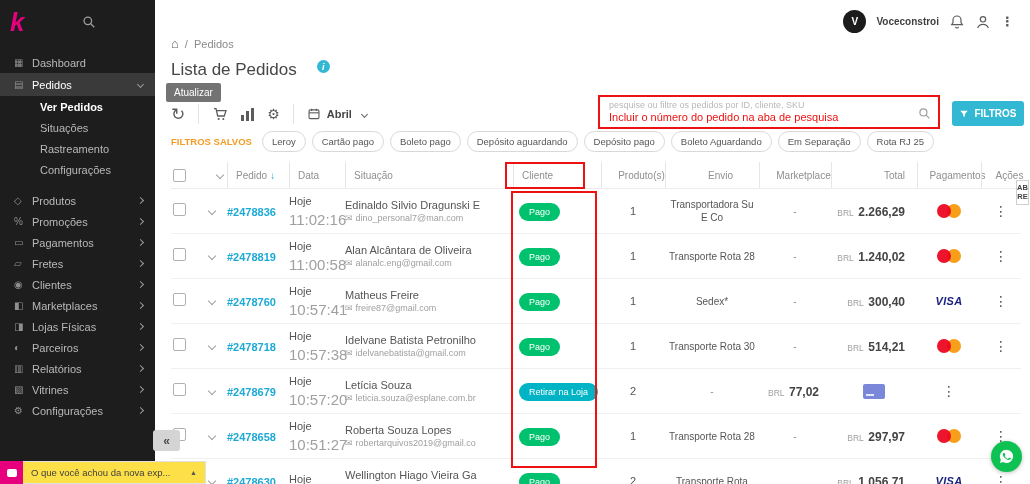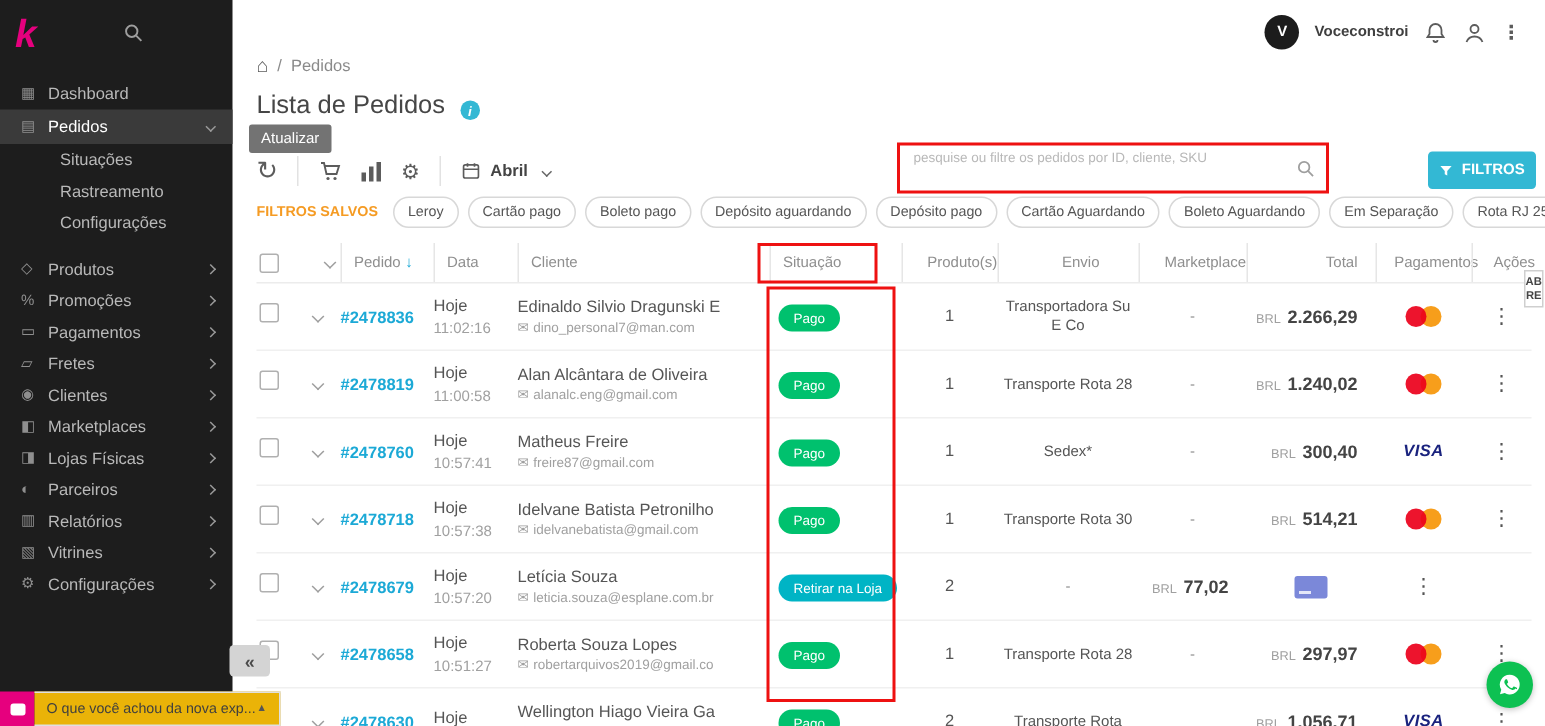--- a/index.html
+++ b/index.html
@@ -35,38 +35,38 @@
   .avatar{width:23px;height:23px;border-radius:50%;background:#1c1c1c;color:#fff;font-size:10px;
     font-weight:bold;display:flex;align-items:center;justify-content:center;cursor:pointer}
   .acc-name{font-size:10px;font-weight:bold;color:#3f3f3f;cursor:pointer}
   .tb-ic{width:16px;height:16px;color:#5c5c5c;cursor:pointer;display:inline-flex}
   .tb-ic svg{width:100%;height:100%}
   .kebab{font-size:13px;color:#5c5c5c;font-weight:bold;cursor:pointer}
   .breadcrumb{position:absolute;top:36px;left:16px;display:flex;align-items:center;gap:6px;
     font-size:11px;color:#8a8a8a}
   .bc-home{font-size:13px;color:#5c5c5c;cursor:pointer}
   .page-title{position:absolute;top:60px;left:16px;font-size:17px;color:#464646;display:flex;
-    align-items:flex-end;gap:10px}
+    align-items:flex-start;gap:20px}
   .info-ic{width:13px;height:13px;border-radius:50%;background:var(--cyan);color:#fff;font-size:9px;
     font-weight:bold;font-style:italic;display:flex;align-items:center;justify-content:center;cursor:pointer}
   .tooltip{position:absolute;top:83px;left:11px;background:#737373;color:#fff;font-size:10px;
     padding:4px 8px;border-radius:2px;z-index:5}
   .toolbar{position:absolute;top:102px;left:16px;display:flex;align-items:center;gap:13px;
     height:24px;color:#5c5c5c}
   .tool-sep{width:1px;height:20px;background:#e2e2e2}
   .refresh-ic{font-size:17px;cursor:pointer}
   .bars{display:inline-flex;align-items:flex-end;gap:2px;height:13px;cursor:pointer}
   .bars i{width:3px;background:#5c5c5c;display:block}
   .gear-ic{font-size:14px;cursor:pointer}
   .month{display:flex;align-items:center;gap:6px;font-size:11px;font-weight:bold;color:#444;cursor:pointer}
   .month .tb-ic{width:14px;height:14px}
   .month .sb-chev{border-color:#666}
 
   
-  .searchbox{position:absolute;top:95px;left:443px;width:288px;height:34px;background:#fff;
+  .searchbox{position:absolute;top:95px;left:443px;width:342px;height:34px;background:#fff;
     border:2px solid var(--red);padding:3px 26px 3px 9px;cursor:text}
   .search-ph{font-size:9px;color:#b8b8b8;white-space:nowrap;overflow:hidden}
   .search-note{font-size:11px;color:var(--red);white-space:nowrap;margin-top:1px}
   .search-mag{position:absolute;right:7px;top:9px;width:13px;height:13px;color:#9e9e9e}
   .search-mag svg{width:100%;height:100%}
 
   .filters-btn{position:absolute;top:101px;left:797px;width:72px;height:25px;background:var(--cyan);
     color:#fff;border:none;border-radius:3px;font-size:10px;font-weight:bold;display:flex;
     align-items:center;justify-content:center;gap:5px;cursor:pointer;
     font-family:"Liberation Sans","DejaVu Sans",sans-serif}
@@ -92,21 +92,21 @@
   .tbody{position:absolute;top:189px;left:16px;width:850px}
   .trow{height:45px;border-bottom:1px solid #f0f0f0}
   .checkbox{width:13px;height:13px;border:1.5px solid #b0b0b0;border-radius:2px;display:inline-block;
     background:#fff;cursor:pointer}
   .c-check{padding-left:2px}
   .c-exp{display:flex;justify-content:center}
   .row-chev{width:6px;height:6px;border-right:1.5px solid #9e9e9e;border-bottom:1.5px solid #9e9e9e;
     transform:rotate(45deg);cursor:pointer}
   .order-link{color:var(--link);font-size:11px;font-weight:bold;text-decoration:none;cursor:pointer}
   .c-date .d1{font-size:11px;color:#555}
-  .c-date .d2{font-size:10px;color:#a0a0a0;margin-top:4px}
+  .c-date .d2{font-size:15px;color:#a0a0a0;margin-top:4px}
   .c-client{overflow:hidden;padding-right:6px}
   .cname{font-size:11px;color:#555;white-space:nowrap;overflow:hidden}
   .cemail{display:flex;align-items:center;gap:3px;font-size:9px;color:#a0a0a0;margin-top:2px;
     white-space:nowrap;overflow:hidden}
   .mail-ic{font-size:9px}
   .c-status{padding-left:6px}
   .badge{display:inline-block;color:#fff;font-size:9px;font-weight:normal;padding:4px 10px;
     border-radius:11px;white-space:nowrap}
   .badge.pago{background:var(--green)}
   .badge.retirar{background:var(--teal)}
@@ -138,21 +138,21 @@
     word-break:break-all;z-index:7;cursor:pointer}
   .wa{position:absolute;left:991px;top:441px;width:31px;height:31px;border-radius:50%;background:var(--wa);
     display:flex;align-items:center;justify-content:center;z-index:8;border:none;cursor:pointer;
     box-shadow:0 1px 4px rgba(0,0,0,.25)}
   .wa svg{width:17px;height:17px}
   .collapse{position:absolute;left:153px;top:430px;width:27px;height:21px;background:#d4d4d4;border:none;
     border-radius:3px;color:#4a4a4a;font-size:12px;font-weight:bold;z-index:9;cursor:pointer;line-height:1}
   .feedback{position:absolute;left:0;top:461px;height:23px;display:flex;align-items:stretch;z-index:10}
   .fb-ic{width:23px;background:var(--magenta);display:flex;align-items:center;justify-content:center}
   .fb-ic i{width:10px;height:8px;background:#fff;border-radius:2px;display:block}
-  .fb-body{width:164px;background:#eab308;border:1px solid #e0e0e0;border-left:none;display:flex;
+  .fb-body{width:183px;background:#fde047;border:1px solid #e0e0e0;border-left:none;display:flex;
     align-items:center;justify-content:space-between;padding:0 8px;font-size:9.5px;color:#3f3f3f;cursor:pointer}
   .fb-up{font-size:7px;color:#555}
 </style>
 </head>
 <body>
 
 <div class="app">
 
   <aside class="sidebar">
     <div class="sb-head">
@@ -167,20 +167,25 @@
     <nav id="sb-nav">
         <div class="sb-item">
       <span class="sb-icon">▦</span>
       <span class="sb-label">Dashboard</span>
 
     </div>
         <div class="sb-item hl">
       <span class="sb-icon">▤</span>
       <span class="sb-label">Pedidos</span>
       <span class="sb-chev down"></span>
+    </div>
+        <div class="sb-item sub active">
+
+      <span class="sb-label">Ver Pedidos</span>
+
     </div>
         <div class="sb-item sub">
 
       <span class="sb-label">Situações</span>
 
     </div>
         <div class="sb-item sub">
 
       <span class="sb-label">Rastreamento</span>
 
@@ -307,20 +312,21 @@
               <line x1="16" y1="3" x2="16" y2="7" stroke="currentColor" stroke-width="1.9"></line>
             </svg>
         </span>
         <span>Abril</span>
         <span class="sb-chev down"></span>
       </span>
     </div>
 
     <div class="searchbox">
       <div class="search-ph">pesquise ou filtre os pedidos por ID, cliente, SKU</div>
+      <div class="search-note">Incluir o número do pedido na aba de pesquisa</div>
       <span class="search-mag">
         <svg viewBox="0 0 24 24">
             <circle cx="10" cy="10" r="6.5" fill="none" stroke="currentColor" stroke-width="2.2"></circle>
             <line x1="15" y1="15" x2="21" y2="21" stroke="currentColor" stroke-width="2.2"></line>
           </svg>
       </span>
     </div>
 
     <button class="filters-btn">
       <span class="funnel">
@@ -332,21 +338,20 @@
     </button>
 
     <div class="chips-row">
       <span class="sf-label">FILTROS SALVOS</span>
       <span id="chips" style="display:flex;gap:6px">
           <span class="chip">Leroy</span>
           <span class="chip">Cartão pago</span>
           <span class="chip">Boleto pago</span>
           <span class="chip">Depósito aguardando</span>
           <span class="chip">Depósito pago</span>
-          <span class="chip">Cartão Aguardando</span>
           <span class="chip">Boleto Aguardando</span>
           <span class="chip">Em Separação</span>
           <span class="chip">Rota RJ 25</span>
         </span>
 
     </div>
 
     <div class="thead">
       <div class="th c-check">
           <span class="checkbox"></span>
@@ -355,24 +360,24 @@
           <span class="row-chev"></span>
         </div>
       <div class="th b">
           <span>Pedido</span>
           <span class="sort">↓</span>
         </div>
       <div class="th b">
           <span>Data</span>
         </div>
       <div class="th b">
+          <span>Situação</span>
+        </div>
+      <div class="th b">
           <span>Cliente</span>
-        </div>
-      <div class="th b">
-          <span>Situação</span>
         </div>
       <div class="th b jc">
           <span>Produto(s)</span>
         </div>
       <div class="th b jc">
           <span>Envio</span>
         </div>
       <div class="th b jc">
           <span>Marketplace</span>
         </div>

